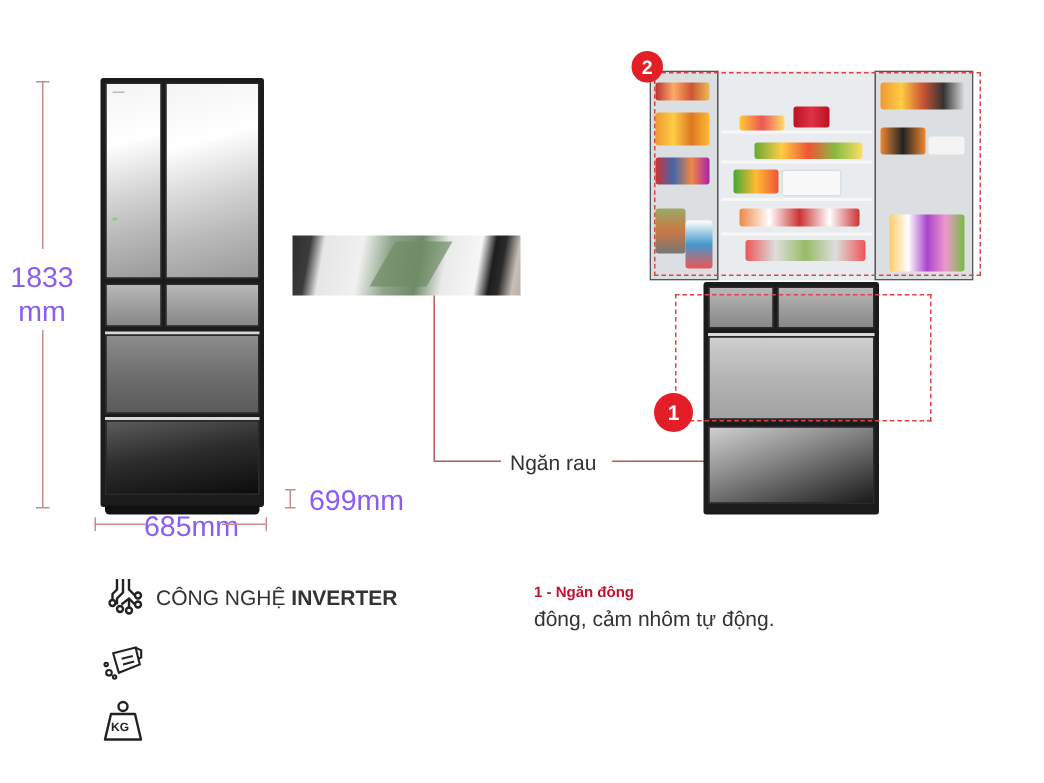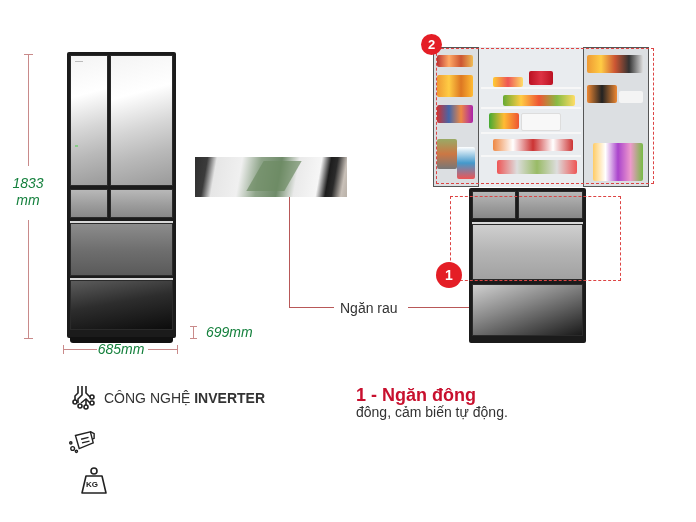--- a/index.html
+++ b/index.html
@@ -5,21 +5,21 @@
     * { box-sizing: border-box; margin: 0; padding: 0; }
     html, body { width: 696px; height: 522px; background: #ffffff; overflow: hidden; }
     body { position: relative; font-family: "Liberation Sans", sans-serif; color: #333; }
     .abs { position: absolute; }
 
     
     .dim-v { position: absolute; width: 1px; background: #c98a8a; }
     .dim-h { position: absolute; height: 1px; background: #c98a8a; }
     .dim-cap-h { position: absolute; width: 9px; height: 1px; background: #c98a8a; }
     .dim-cap-v { position: absolute; width: 1px; height: 9px; background: #c98a8a; }
-    .dim-label { position: absolute; font-size: 14px; color: #15803d; line-height: 1.2; text-align: center; font-style: italic; }
+    .dim-label { position: absolute; font-size: 19px; color: #8b5cf6; line-height: 1.2; text-align: center; }
 
     
     .fridge { position: absolute; background: #1b1b1b; border-radius: 2px; }
     .panel { position: absolute; border: 1px solid #2a2a2a; }
     .mirror-top { background: linear-gradient(165deg, #f4f4f4 0%, #ffffff 30%, #d6d6d6 55%, #b9b9b9 75%, #9a9a9a 100%); }
     .mirror-mid { background: linear-gradient(180deg, #b8b8b8 0%, #9a9a9a 60%, #888 100%); }
     .mirror-big { background: linear-gradient(180deg, #8c8c8c 0%, #6f6f6f 50%, #5a5a5a 100%); }
     .mirror-dark { background: linear-gradient(170deg, #5c5c5c 0%, #2d2d2d 45%, #0c0c0c 100%); }
     .handle-strip { position: absolute; height: 2px; background: #d8d8d8; }
     .foot { position: absolute; height: 6px; background: #111; border-radius: 0 0 3px 3px; }
@@ -48,21 +48,21 @@
     }
 
     
     .feat-row { position: absolute; display: flex; align-items: center; }
     .feat-icon { width: 28px; height: 28px; display: flex; align-items: center; justify-content: center; }
     .feat-text { font-size: 14px; color: #333; margin-left: 6px; white-space: nowrap; }
     .feat-text b { font-weight: bold; }
 
     
     .desc { position: absolute; left: 356px; top: 387px; width: 330px; }
-    .desc-title { font-size: 18px; font-weight: bold; color: #c8102e; line-height: 17px; }
+    .desc-title { font-size: 10px; font-weight: bold; color: #c8102e; line-height: 17px; }
     .desc-body { font-size: 14px; color: #333; line-height: 17px; }
   </style>
 </head>
 <body>
 
 <div>
   <div class="dim-cap-h" style="left:24px; top:54px;"></div>
   <div class="dim-v" style="left:28px; top:54px; height:112px;"></div>
   <div class="dim-label" style="left:4px; top:175px; width:48px;">
     <div>1833</div>
@@ -176,26 +176,26 @@
         <path d="M24 2 L28 4 L28 9 L26 10"></path>
       <path d="M14 10 L22 8"></path>
         <path d="M15 14 L23 12"></path>
       <circle cx="5" cy="20" r="2"></circle>
         <circle cx="9" cy="23" r="1.2"></circle>
         <circle cx="3" cy="14" r="1.2"></circle>
     </svg>
   </div>
 </div>
 
-<div class="feat-row" style="left:80px; top:467px;">
+<div class="feat-row" style="left:68px; top:467px;">
   <div class="feat-icon" style="position:relative;">
     <svg width="28" height="30" viewBox="0 0 28 30" fill="none" stroke="#222" stroke-width="1.6">
       <circle cx="14" cy="5" r="3"></circle>
         <path d="M6 10 H22 L26 27 H2 Z" stroke-linejoin="round"></path>
     </svg>
     <span class="abs" style="left:6px; top:13px; font-size:8px; font-weight:bold; color:#222;">KG</span>
   </div>
 </div>
 
 <div class="desc">
   <div class="desc-title">1 - Ngăn đông</div>
-  <div class="desc-body">đông, cảm biến tự động.</div>
+  <div class="desc-body">đông, cảm nhôm tự động.</div>
 </div>
 
 </body></html>

